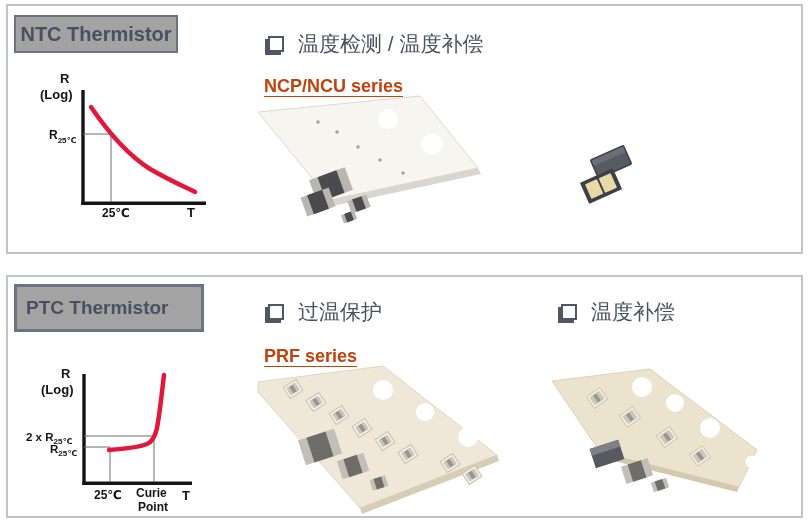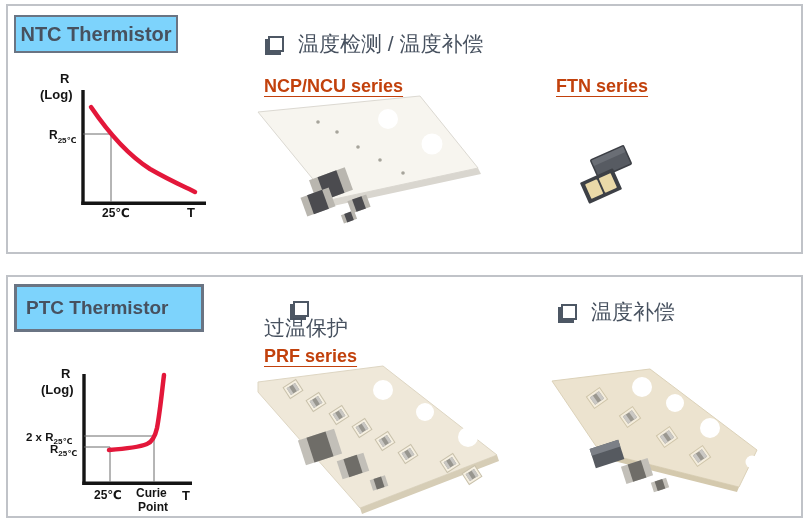--- a/index.html
+++ b/index.html
@@ -11,21 +11,21 @@
   .panel{
     position:absolute;left:6px;width:797px;background:#fff;
     border:2px solid #c0c3c8;box-sizing:border-box;
   }
   #panel-ntc{top:4px;height:250px;}
   #panel-ptc{top:275px;height:243px;}
 
   .title-box{
     position:absolute;border:2px solid #6a7483;color:#47515f;font-weight:bold;
     box-sizing:border-box;display:flex;flex-direction:column;justify-content:center;
-    background:#7dd3fc;
+    background:#a3a3a3;
   }
   #ntc-title-box{left:6px;top:9px;width:164px;height:38px;font-size:20px;align-items:center;}
   #ptc-title-box{left:6px;top:7px;width:190px;height:48px;font-size:19px;padding-left:9px;
     line-height:1.38;border-width:3px;}
   #ptc-title-box sup{font-size:10px;}
 
   .app-heading{
     position:absolute;display:flex;align-items:center;color:#47515f;
     font-size:21px;line-height:1;white-space:nowrap;
   }
@@ -64,21 +64,20 @@
     <text class="gtext" x="64" y="151" font-size="12">25℃</text>
     <text class="gtext" x="149" y="151" font-size="13">T</text>
   </svg>
 
   <div class="app-heading" style="left:256px;top:27px;justify-content:center;">
     <span class="bullet"></span>
     <span>温度检测 / 温度补偿</span>
   </div>
 
   <div class="series-label" style="left:256px;top:70px;">NCP/NCU series</div>
-  <div class="series-label" style="left:548px;top:70px;">FTN series</div>
 
   <svg style="left:237px;top:89px;" width="265" height="148" viewBox="0 0 265 148">
     <polygon points="13,17 175,1 233,73 85,105" fill="#f7f5ef" stroke="#dcd9d2" stroke-width="1"></polygon>
     <polygon points="85,105 233,73 236,79 88,111" fill="#d9d6cf"></polygon>
     <circle cx="143" cy="24" r="10" fill="#ffffff"></circle>
     <circle cx="187" cy="49" r="10.5" fill="#ffffff"></circle>
     <g fill="#a6a49b">
       <circle cx="73" cy="27" r="1.8"></circle>
         <circle cx="92" cy="37" r="1.8"></circle>
       <circle cx="113" cy="52" r="1.8"></circle>
@@ -133,21 +132,21 @@
     <text class="gtext" x="36" y="15" font-size="13">R</text>
     <text class="gtext" x="16" y="31" font-size="13">(Log)</text>
     <text class="gtext" x="1" y="78" font-size="11.5"><tspan>2 x R</tspan><tspan dy="3" font-size="8">25℃</tspan></text>
     <text class="gtext" x="25" y="90" font-size="11.5"><tspan>R</tspan><tspan dy="3" font-size="8">25℃</tspan></text>
     <text class="gtext" x="69" y="136" font-size="12">25℃</text>
     <text class="gtext" x="111" y="134" font-size="12">Curie</text>
     <text class="gtext" x="113" y="148" font-size="12">Point</text>
     <text class="gtext" x="157" y="137" font-size="13">T</text>
   </svg>
 
-  <div class="app-heading" style="left:256px;top:24px;flex-direction:column;">
+  <div class="app-heading" style="left:256px;top:24px;">
     <span class="bullet"></span>
     <span>过温保护</span>
   </div>
   <div class="app-heading" style="left:549px;top:24px;">
     <span class="bullet"></span>
     <span>温度补偿</span>
   </div>
 
   <div class="series-label" style="left:256px;top:69px;">PRF series</div>
 

